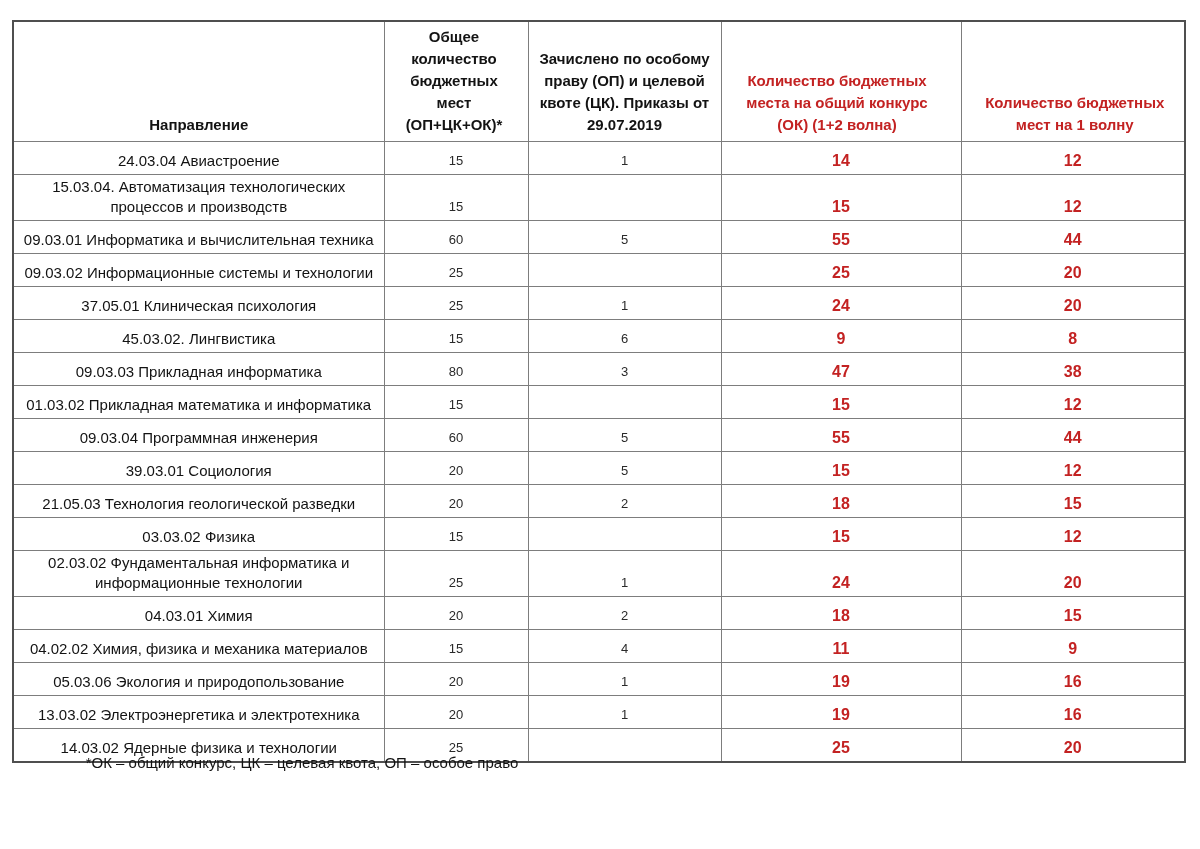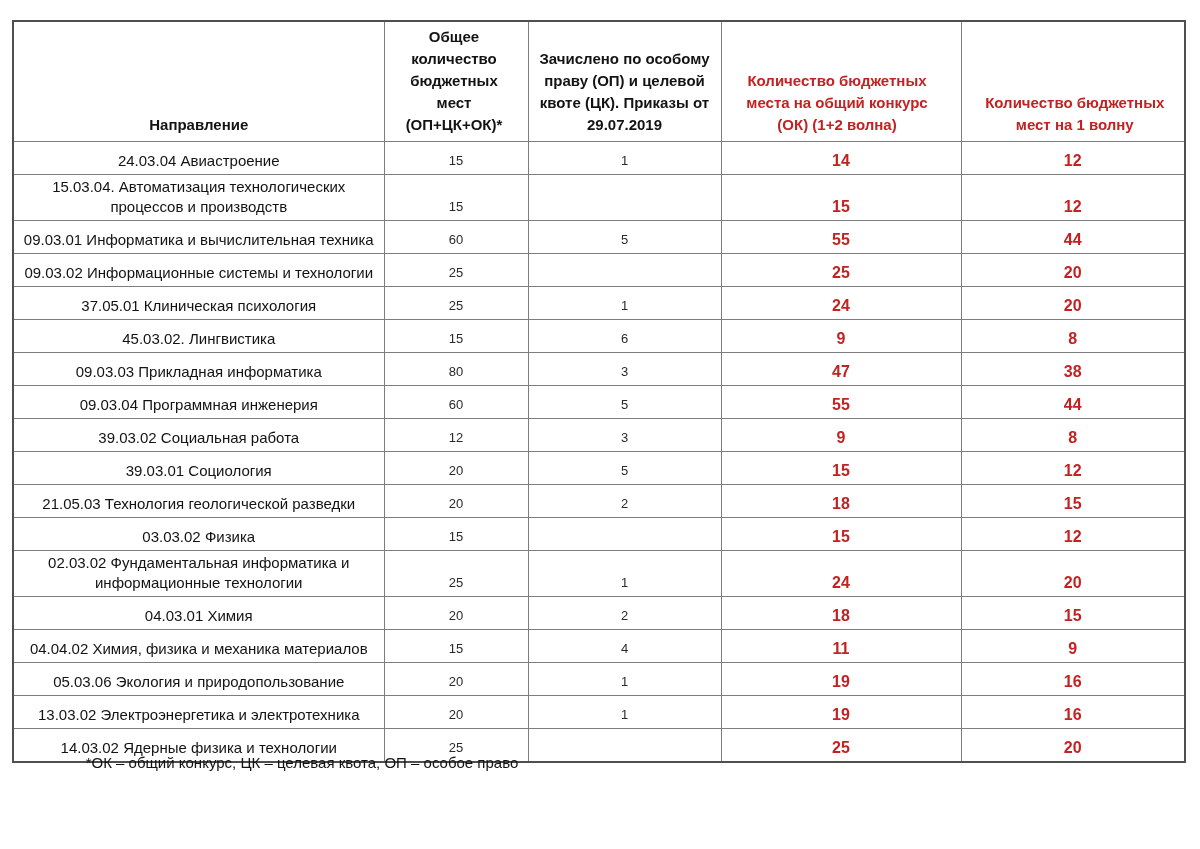--- a/index.html
+++ b/index.html
@@ -145,34 +145,34 @@
           <td class="col-red">8</td>
         </tr>
         <tr>
           <td class="col-name">09.03.03 Прикладная информатика</td>
           <td class="col-num">80</td>
           <td class="col-num">3</td>
           <td class="col-red">47</td>
           <td class="col-red">38</td>
         </tr>
         <tr>
+          <td class="col-name">01.03.02 Прикладная математика и информатика</td>
+          <td class="col-num">15</td>
+          <td class="col-num"></td>
+          <td class="col-red">15</td>
+          <td class="col-red">12</td>
+        </tr>
+        <tr>
           <td class="col-name">09.03.04 Программная инженерия</td>
           <td class="col-num">60</td>
           <td class="col-num">5</td>
           <td class="col-red">55</td>
           <td class="col-red">44</td>
         </tr>
         <tr>
-          <td class="col-name">39.03.02 Социальная работа</td>
-          <td class="col-num">12</td>
-          <td class="col-num">3</td>
-          <td class="col-red">9</td>
-          <td class="col-red">8</td>
-        </tr>
-        <tr>
           <td class="col-name">39.03.01 Социология</td>
           <td class="col-num">20</td>
           <td class="col-num">5</td>
           <td class="col-red">15</td>
           <td class="col-red">12</td>
         </tr>
         <tr>
           <td class="col-name">21.05.03 Технология геологической разведки</td>
           <td class="col-num">20</td>
           <td class="col-num">2</td>
@@ -194,21 +194,21 @@
           <td class="col-red">20</td>
         </tr>
         <tr>
           <td class="col-name">04.03.01 Химия</td>
           <td class="col-num">20</td>
           <td class="col-num">2</td>
           <td class="col-red">18</td>
           <td class="col-red">15</td>
         </tr>
         <tr>
-          <td class="col-name">04.04.02 Химия, физика и механика материалов</td>
+          <td class="col-name">04.02.02 Химия, физика и механика материалов</td>
           <td class="col-num">15</td>
           <td class="col-num">4</td>
           <td class="col-red">11</td>
           <td class="col-red">9</td>
         </tr>
         <tr>
           <td class="col-name">05.03.06 Экология и природопользование</td>
           <td class="col-num">20</td>
           <td class="col-num">1</td>
           <td class="col-red">19</td>

